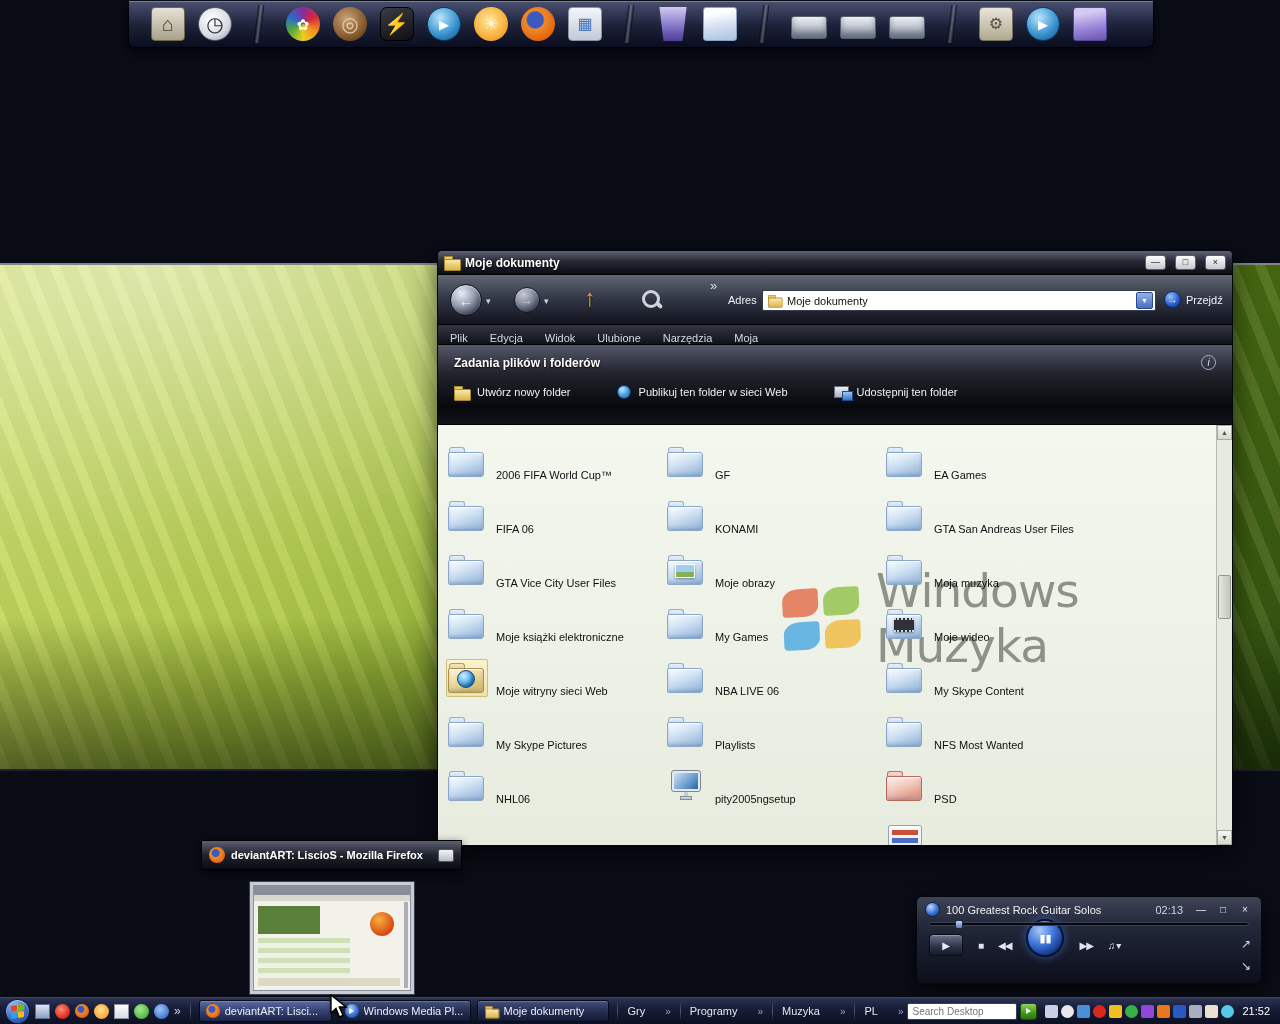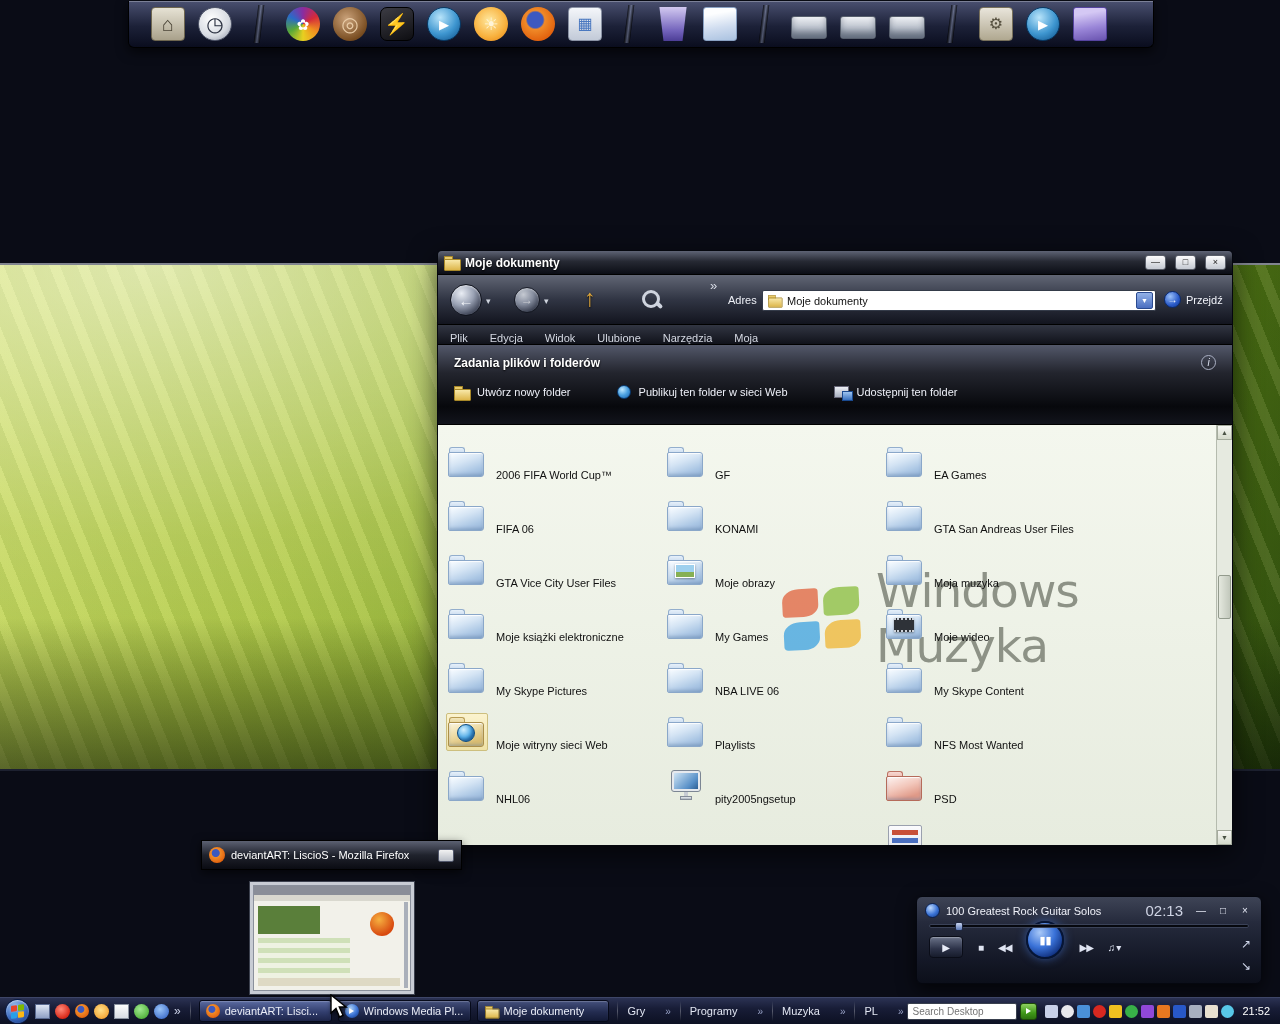--- a/index.html
+++ b/index.html
@@ -129,21 +129,21 @@
   .wtext{font-size:47px;color:#7d8276;opacity:.85;letter-spacing:-1px;font-family:"DejaVu Sans",sans-serif;}
 
   .sbar{position:absolute;top:0;right:0;bottom:0;width:16px;background:#e6eae0;border-left:1px solid #b5bbae;z-index:3;}
   .sbtn{height:15px;background:linear-gradient(180deg,#f6f7f3,#d5dacb);border:1px solid #a5ab9d;color:#4a5244;font-size:7px;text-align:center;line-height:13px;cursor:pointer;}
   .sbtn.down{position:absolute;bottom:0;left:0;right:0;}
   .sthumb{position:absolute;left:1px;right:1px;top:150px;height:44px;background:linear-gradient(90deg,#e4e8de,#c2c8bc);border:1px solid #939b8d;border-radius:2px;cursor:grab;}
 
   
   .ffwin{position:absolute;left:201px;top:840px;width:261px;height:157px;}
   .fftitle{height:30px;display:flex;align-items:center;gap:6px;padding:0 7px;border:1px solid #000;
-    background:linear-gradient(180deg,#5c6172,#20232d 50%,#0a0b12);box-shadow:0 3px 10px rgba(0,0,0,.6);cursor:pointer;}
+    background:linear-gradient(180deg,#5c6172,#20232d 50%,#0a0b12);box-shadow:0 3px 10px rgba(0,0,0,.6);cursor:pointer;font-weight:bold;}
   .fftext{color:#fff;font-size:11px;flex:1;white-space:nowrap;overflow:hidden;}
   .ffbtn{width:16px;height:13px;background:linear-gradient(#f2f2f2,#b8bdc6);border:1px solid #50566a;border-radius:2px;cursor:pointer;}
   .ffmini{width:16px;height:16px;border-radius:50%;flex:0 0 16px;display:inline-block;
     background:radial-gradient(circle at 42% 38%,#3c59c0 26%,#f08a28 33%,#e05c0a 80%);}
   .ffmini.tiny{width:14px;height:14px;flex:0 0 14px;}
   .ffthumb{position:absolute;left:48px;top:41px;width:166px;height:114px;background:#c8ccd4;border:1px solid #3c414e;padding:3px;cursor:pointer;}
   .page{width:100%;height:100%;background:#f2f1ea;border:1px solid #8a909c;position:relative;overflow:hidden;}
   .pg1{position:absolute;left:0;top:0;right:0;height:9px;background:#8a8e98;}
   .pg2{position:absolute;left:0;top:9px;right:0;height:6px;background:#d9d8cf;}
   .pg3{position:absolute;left:4px;top:20px;width:62px;height:28px;background:#5a7f3a;}
@@ -151,21 +151,21 @@
   .pg5{position:absolute;right:16px;top:26px;width:24px;height:24px;border-radius:50%;background:radial-gradient(circle at 38% 32%,#f6b040,#d84a10 70%);}
   .pg6{position:absolute;right:2px;top:16px;width:4px;bottom:2px;background:#aab0ba;}
   .pg7{position:absolute;left:4px;bottom:4px;right:10px;height:8px;background:#ded9c4;}
 
   
   .wmp{position:absolute;left:916px;top:896px;width:346px;height:88px;border-radius:6px;border:1px solid #05070f;
     background:linear-gradient(180deg,#3e4456,#252a3c 30%,#151928 70%,#0c0f1a);box-shadow:0 5px 18px rgba(0,0,0,.7);}
   .wmp-top{display:flex;align-items:center;gap:6px;padding:5px 8px 0;}
   .wmp-logo{width:15px;height:15px;border-radius:50%;flex:0 0 15px;background:radial-gradient(circle at 35% 30%,#bcd8fc,#3a72d4 55%,#12387e);border:1px solid #0a2050;}
   .wmp-title{font-size:11px;color:#eef0f8;flex:1;white-space:nowrap;overflow:hidden;}
-  .wmp-time{font-size:15px;color:#cfd4e4;margin-right:4px;}
+  .wmp-time{font-size:11px;color:#cfd4e4;margin-right:4px;}
   .wmp-btn{color:#e4e8f4;font-size:10px;width:16px;text-align:center;cursor:pointer;}
   .wmp-seek{margin:5px 12px 0;height:4px;background:#06080e;border:1px solid #3a4258;border-radius:2px;position:relative;cursor:pointer;}
   .wmp-handle{position:absolute;left:8%;top:-3px;width:8px;height:9px;background:linear-gradient(#c8d4f0,#5a78b8);border:1px solid #202840;border-radius:2px;cursor:grab;}
   .wmp-controls{display:flex;align-items:center;gap:15px;padding:7px 12px 0;}
   .wmp-play{width:34px;height:22px;border-radius:4px;display:flex;align-items:center;justify-content:center;font-size:10px;color:#e8ecf8;cursor:pointer;
     background:linear-gradient(180deg,#6a7288,#2c3248 60%,#171c2c);border:1px solid #0a0d18;box-shadow:inset 0 1px 1px rgba(255,255,255,.3);}
   .wmp-g{color:#dfe4f2;font-size:10px;letter-spacing:-1px;cursor:pointer;}
   .wmp-pause{width:38px;height:38px;margin-top:-14px;border-radius:50%;display:flex;align-items:center;justify-content:center;color:#fff;font-size:11px;cursor:pointer;
     background:radial-gradient(circle at 35% 28%,#a8c8f8,#3a72d8 45%,#10307e 80%,#0a2058);border:2px solid #061536;box-shadow:0 0 10px rgba(80,140,255,.5);}
   .wmp-vol{display:flex;align-items:center;gap:2px;cursor:pointer;}
@@ -388,37 +388,37 @@
           <div class="item">
               <span class="ibox">
                 <span class="fico">
                   <i class="tab"></i>
                   <i class="body"></i>
                 </span>
               </span>
               <span class="label">Moje książki elektroniczne</span>
             </div>
           <div class="item">
-              <span class="ibox">
-                <span class="fico">
-                  <i class="tab"></i>
-                  <i class="body"></i>
-                </span>
-              </span>
-              <span class="label">My Skype Pictures</span>
-            </div>
-          <div class="item">
               <span class="ibox sel">
                 <span class="fico webf">
                   <i class="tab"></i>
                   <i class="body"></i>
                   <i class="globe"></i>
                 </span>
               </span>
               <span class="label">Moje witryny sieci Web</span>
+            </div>
+          <div class="item">
+              <span class="ibox">
+                <span class="fico">
+                  <i class="tab"></i>
+                  <i class="body"></i>
+                </span>
+              </span>
+              <span class="label">My Skype Pictures</span>
             </div>
           <div class="item">
               <span class="ibox">
                 <span class="fico">
                   <i class="tab"></i>
                   <i class="body"></i>
                 </span>
               </span>
               <span class="label">NHL06</span>
             </div>

